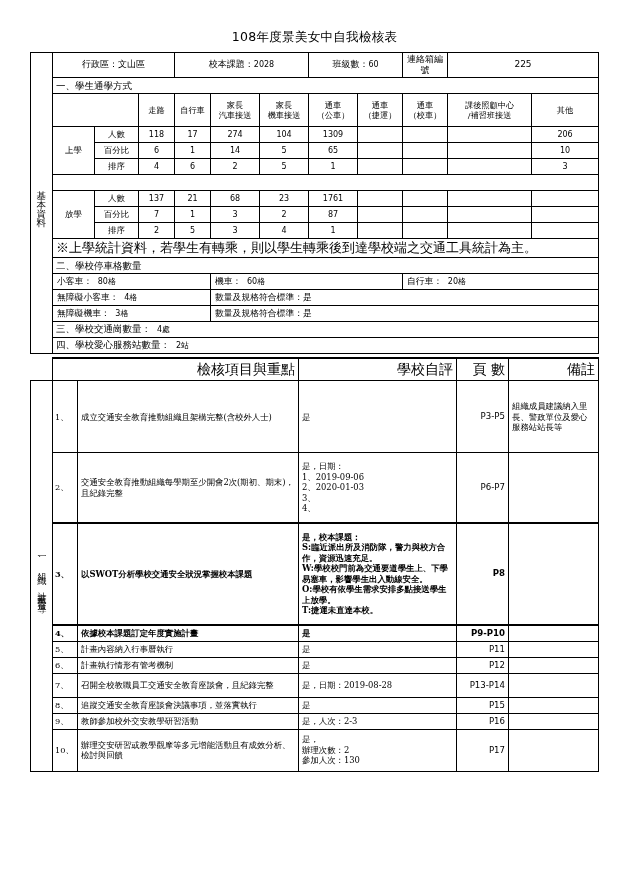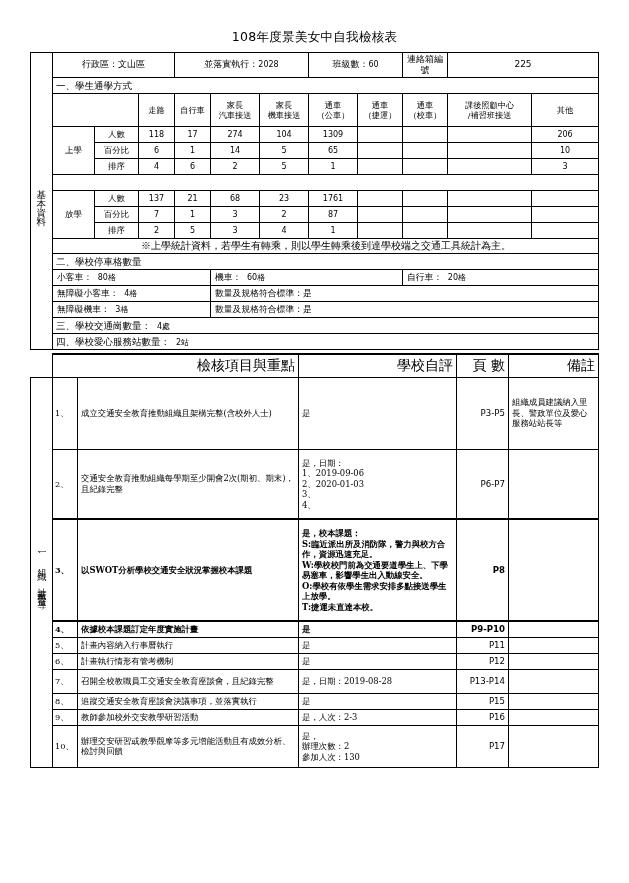--- a/index.html
+++ b/index.html
@@ -62,21 +62,21 @@
   .hdr-top td { height: 17px; font-size: 9px; }
   .sec-head {
     font-size: 9.5px;
     text-align: left;
     height: 16px;
     padding-left: 3px !important;
   }
   .colhead td { height: 33px; font-size: 8.2px; text-align: center; }
   .datarow td { height: 16px; }
   .gaprow td { height: 16px; }
-  .note td { height: 15px; font-size: 10px; text-align: center; padding-left: 3px !important;}
+  .note td { height: 15px; font-size: 13px; text-align: left; padding-left: 3px !important;}
   .park td { height: 16px; font-size: 8.8px; text-align: left; padding-left: 4px !important; }
 
   
   table.chk {
     border-collapse: collapse;
     table-layout: fixed;
     margin: 0 auto;
     margin-top: 3px;
     width: 568px;
     font-size: 8.4px;
@@ -124,21 +124,21 @@
       <col style="width:84px">
       <col style="width:67px">
     </colgroup>
 
     <tbody>
         <tr class="hdr-top">
       <td class="vlabel" rowspan="17">
         <span class="vtxt">基本資料</span>
       </td>
       <td class="c" colspan="3">行政區：文山區</td>
-      <td class="c" colspan="3"><span>並落實執行：</span><span class="num">2028</span></td>
+      <td class="c" colspan="3"><span>校本課題：</span><span class="num">2028</span></td>
       <td class="c" colspan="2"><span>班級數：</span><span class="num">60</span></td>
       <td class="c">連絡箱編號</td>
       <td class="c num" colspan="2">225</td>
     </tr>
 
     <tr>
       <td class="sec-head" colspan="11">一、學生通學方式</td>
     </tr>
 
     <tr class="colhead">

